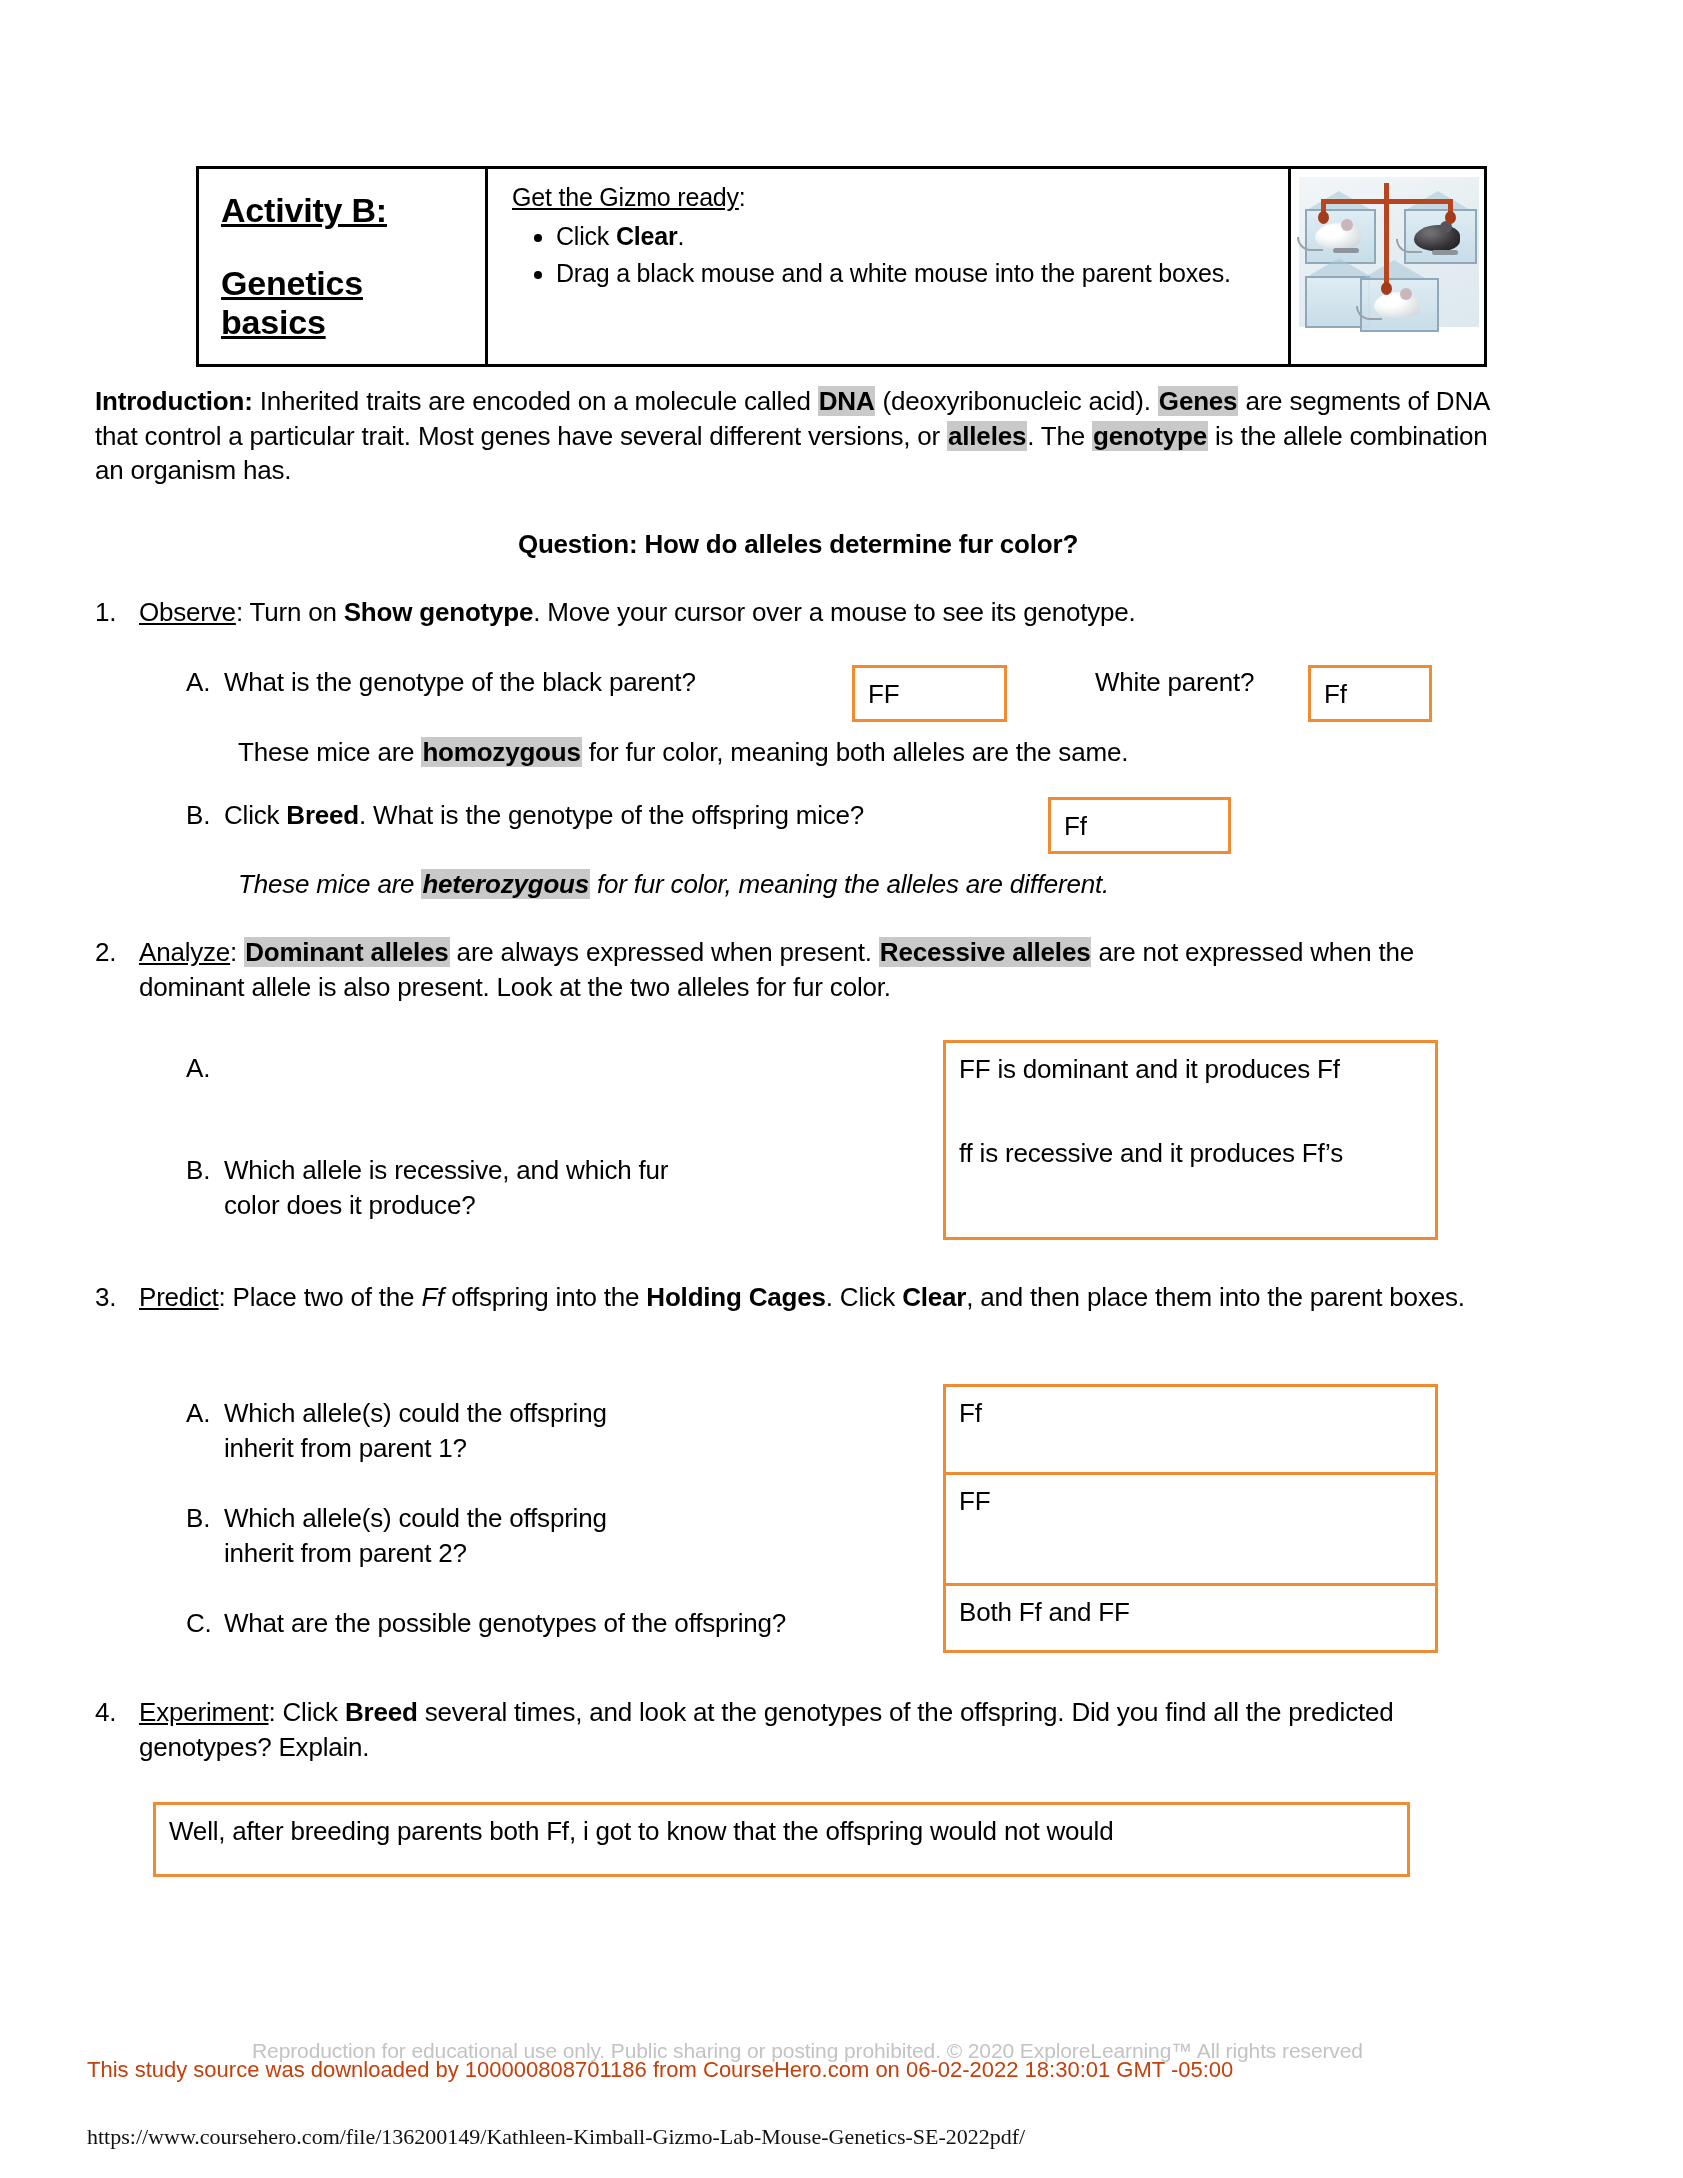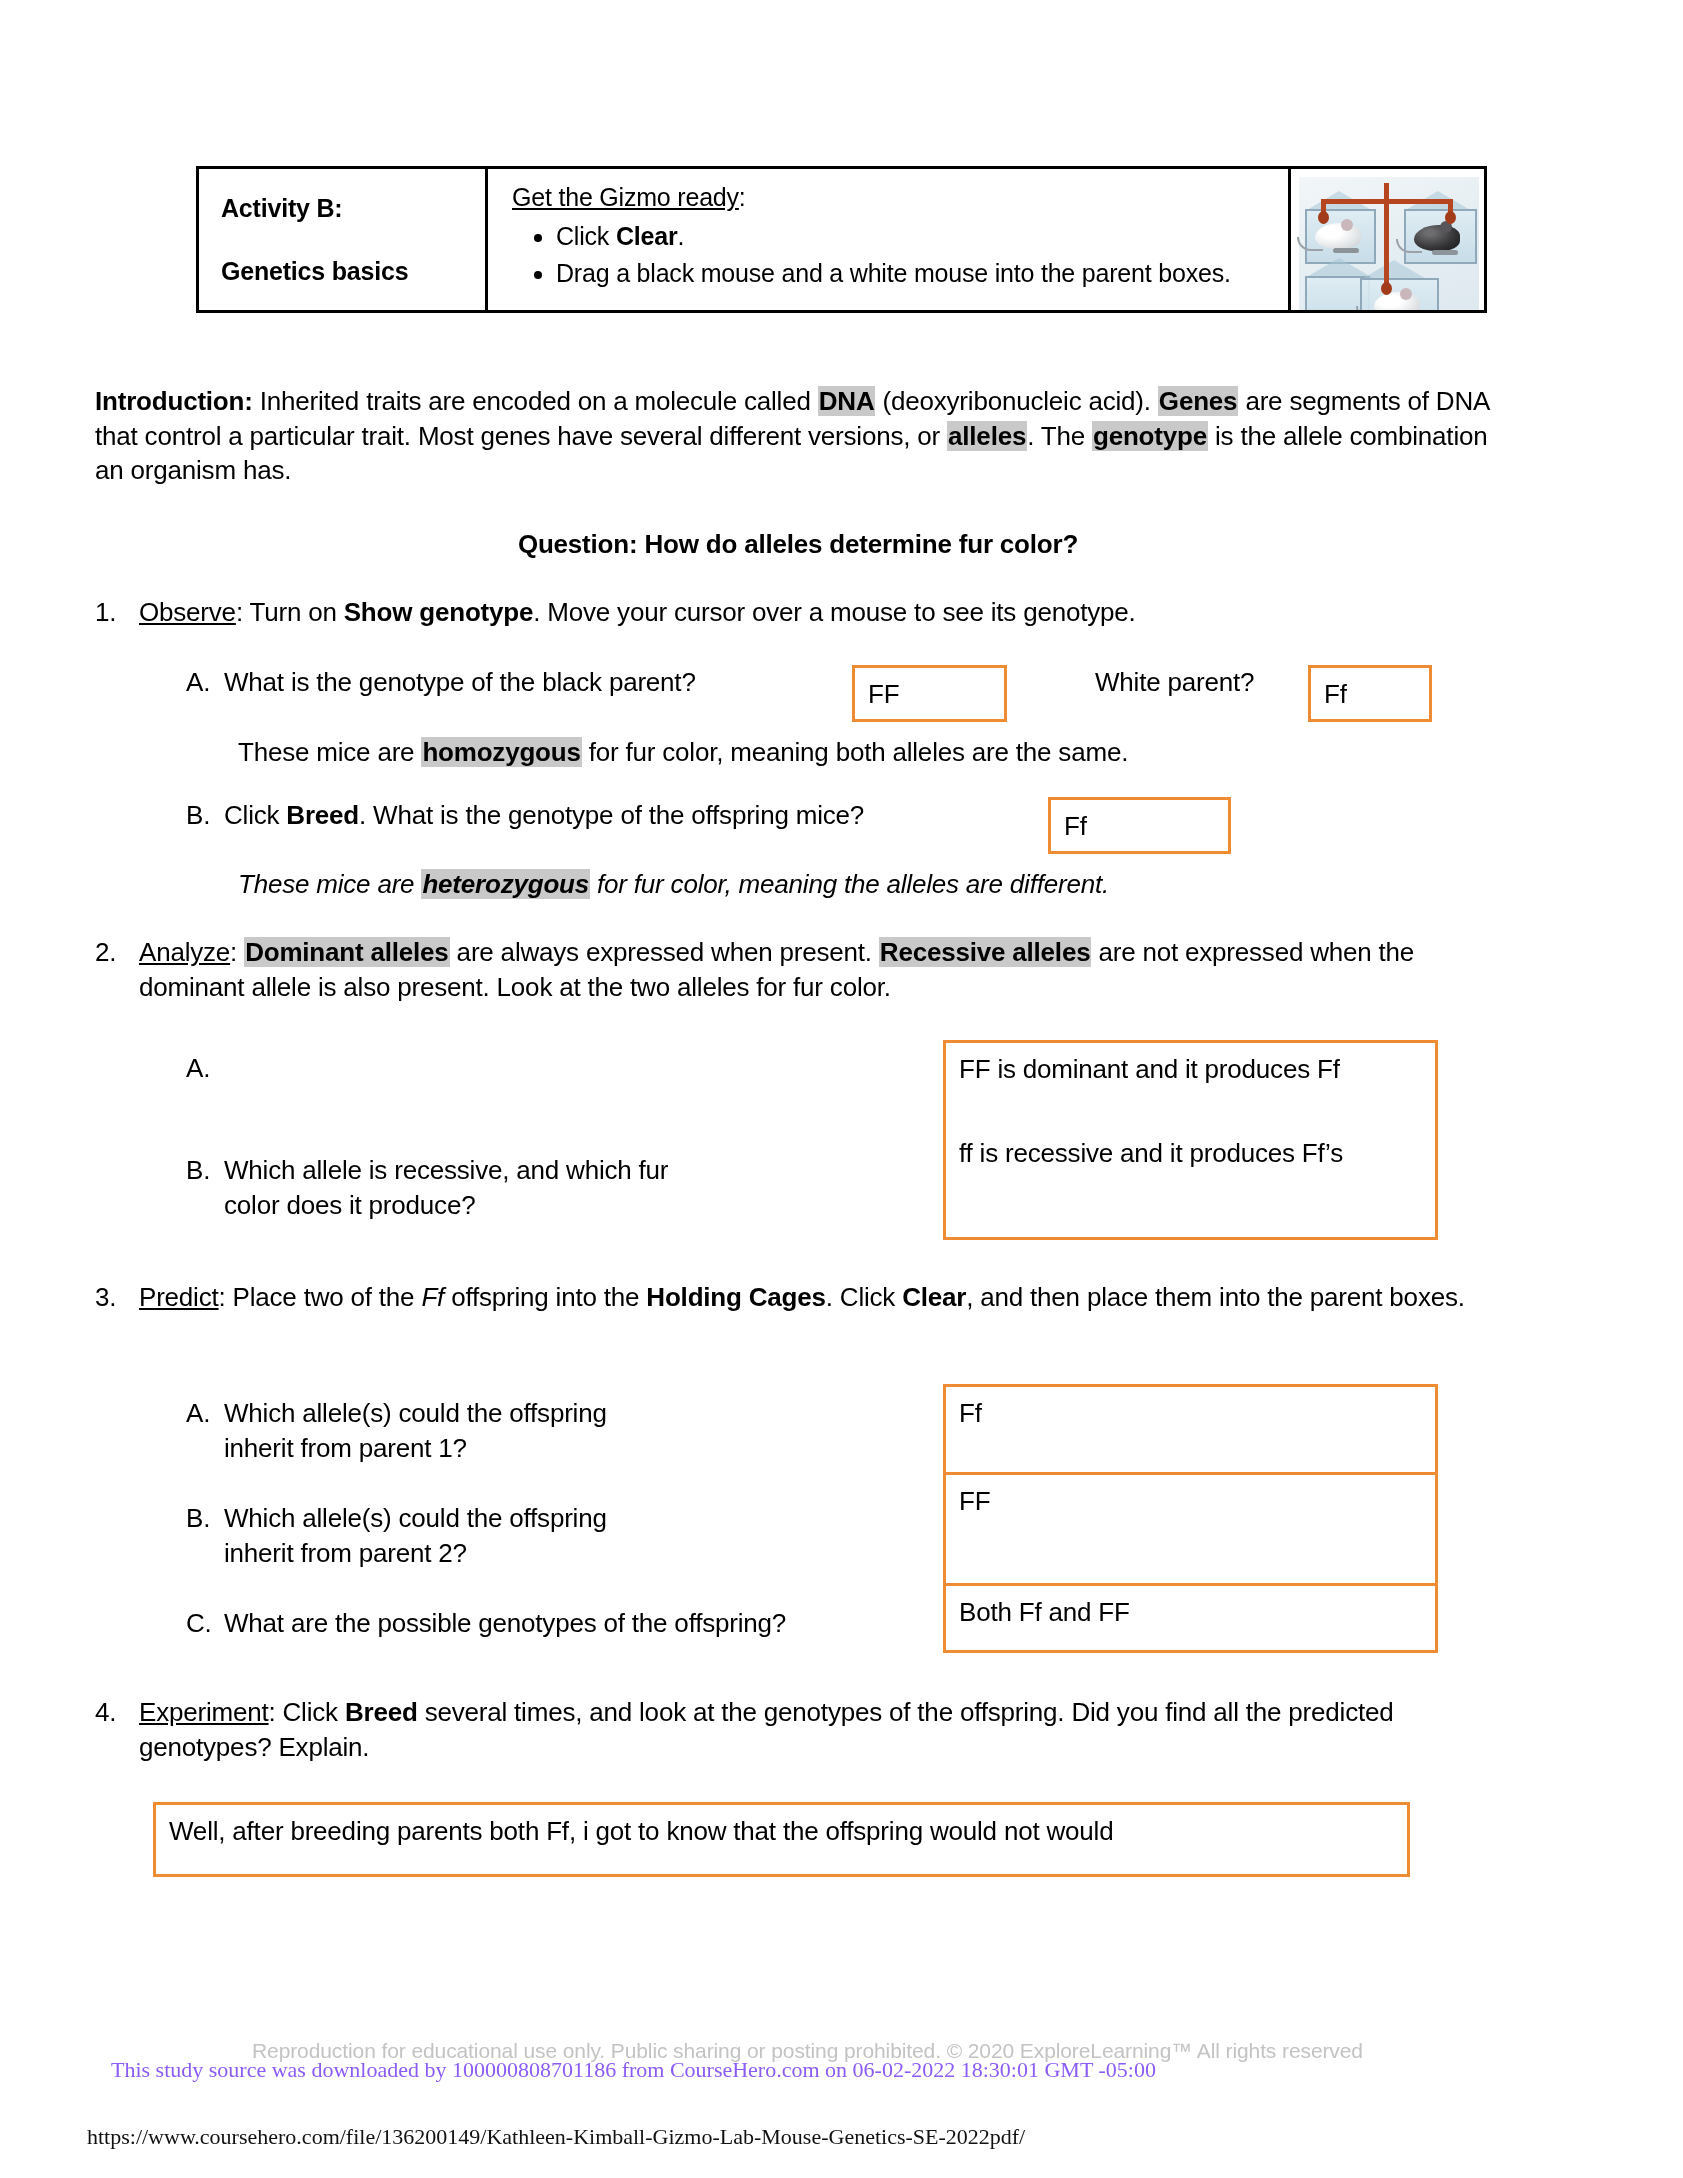--- a/index.html
+++ b/index.html
@@ -38,23 +38,24 @@
     width: 289px;
     box-sizing: border-box;
     border-right: 3px solid #000;
     padding: 22px 20px 22px 22px;
     display: flex;
     flex-direction: column;
     justify-content: center;
     gap: 34px;
   }
   .activity-title {
-    font-size: 25px;
+    font-size: 34px;
     font-weight: bold;
     letter-spacing: -0.2px;
+    text-decoration: underline;
   }
   .activity-cell-mid {
     flex: 1;
     box-sizing: border-box;
     padding: 14px 18px 16px 24px;
   }
   .gizmo-ready {
     font-size: 25px;
     margin-bottom: 8px;
     letter-spacing: -0.2px;
@@ -193,24 +194,23 @@
     color: #c3c3c3;
     letter-spacing: -0.1px;
     font-family: "Liberation Sans", sans-serif;
     white-space: nowrap;
   }
   .footer-dl {
     position: absolute;
     left: 87px;
     top: 2057px;
     font-size: 22px;
-    color: #8b5cf6;
-    font-family: Liberation Serif, serif;
+    color: #c2410c;
+    font-family: Liberation Sans, sans-serif;
     white-space: nowrap;
-    margin-left: 24px;
   }
   .footer-url {
     position: absolute;
     left: 87px;
     top: 2124px;
     font-size: 22px;
     color: #111;
     font-family: "Liberation Serif", serif;
     white-space: nowrap;
   }

